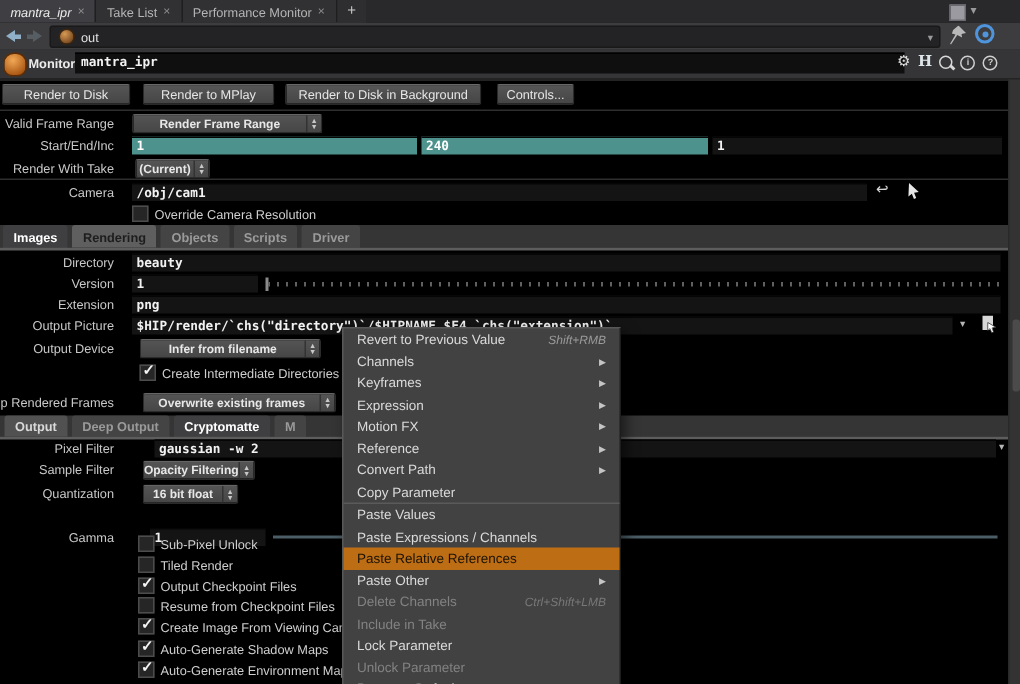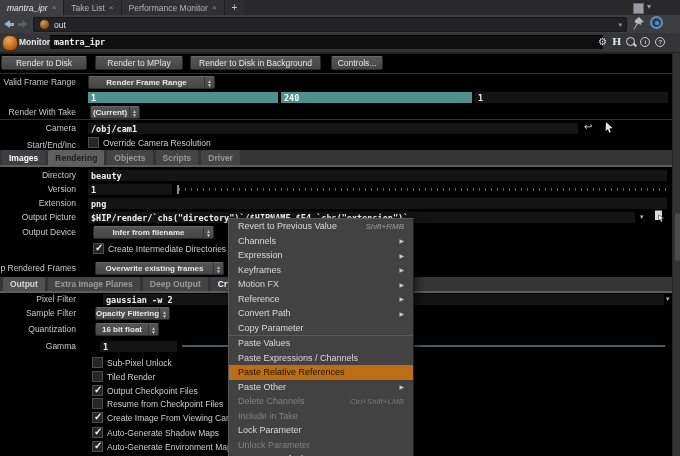--- a/index.html
+++ b/index.html
@@ -159,21 +159,21 @@
     <div class="dd" style="left:88px;top:0;width:127px;">
       <span class="txt">Render Frame Range</span>
       <span class="spin">
           <span>▴</span>
           <span>▾</span>
         </span>
     </div>
   </div>
 
   <div class="prow" style="top:91px;height:13px;">
-    <span class="lbl" style="line-height:13px;margin-top:48px;">Start/End/Inc</span>
+    <span class="lbl" style="line-height:13px;">Start/End/Inc</span>
     <div class="field teal" style="left:88px;top:0;width:190px;">1</div>
     <div class="field teal" style="left:281px;top:0;width:191px;">240</div>
     <div class="field" style="left:475px;top:0;width:193px;">1</div>
   </div>
 
   <div class="prow" style="top:106px;height:13px;">
     <span class="lbl" style="line-height:13px;">Render With Take</span>
     <div class="dd" style="left:90px;top:0;width:50px;">
       <span class="txt">(Current)</span>
       <span class="spin">
@@ -260,21 +260,20 @@
       <span class="txt">Overwrite existing frames</span>
       <span class="spin">
           <span>▴</span>
           <span>▾</span>
         </span>
     </div>
   </div>
 
   <div class="tabstrip" style="top:277px;height:14px;padding-left:3px;">
     <div class="ptab lit2" style="height:14px;">Output</div>
-    <div class="ptab dim" style="height:14px;">Extra Image Planes</div>
     <div class="ptab dim" style="height:14px;">Deep Output</div>
     <div class="ptab sel" style="height:14px;">Cryptomatte</div>
     <div class="ptab dim" style="height:14px;">M</div>
   </div>
   <div class="tabline" style="top:291px;"></div>
 
   <div class="prow" style="top:293px;height:12px;">
     <span class="lbl" style="line-height:12px;">Pixel Filter</span>
     <div class="field" style="left:103px;top:0;width:561px;">gaussian -w 2</div>
     <span class="caretbtn" style="left:666px;top:0;">▾</span>
@@ -295,21 +294,21 @@
     <span class="lbl" style="line-height:13px;">Quantization</span>
     <div class="dd" style="left:95px;top:0;width:64px;">
       <span class="txt">16 bit float</span>
       <span class="spin">
           <span>▴</span>
           <span>▾</span>
         </span>
     </div>
   </div>
 
-  <div class="prow" style="top:340px;height:12px;">
+  <div class="prow" style="top:352px;height:12px;">
     <span class="lbl" style="line-height:12px;">Gamma</span>
     <div class="field" style="left:100px;top:0;width:77px;">1</div>
     <div class="lineslider" style="left:182px;top:5px;width:483px;"></div>
   </div>
 
   <div class="prow" style="top:357px;height:11px;">
     <span class="cb" style="left:92px;top:0;"></span>
     <span class="cb-lbl" style="left:107px;top:1px;">Sub-Pixel Unlock</span>
   </div>
   <div class="prow" style="top:371px;height:11px;">
@@ -352,25 +351,25 @@
   <div class="menu">
     <div class="mi">
       <span>Revert to Previous Value</span>
       <span class="sc">Shift+RMB</span>
     </div>
     <div class="mi">
       <span>Channels</span>
       <span class="sub">▶</span>
     </div>
     <div class="mi">
+      <span>Keyframes</span>
+      <span class="sub">▶</span>
+    </div>
+    <div class="mi">
       <span>Expression</span>
-      <span class="sub">▶</span>
-    </div>
-    <div class="mi">
-      <span>Keyframes</span>
       <span class="sub">▶</span>
     </div>
     <div class="mi">
       <span>Motion FX</span>
       <span class="sub">▶</span>
     </div>
     <div class="mi">
       <span>Reference</span>
       <span class="sub">▶</span>
     </div>

